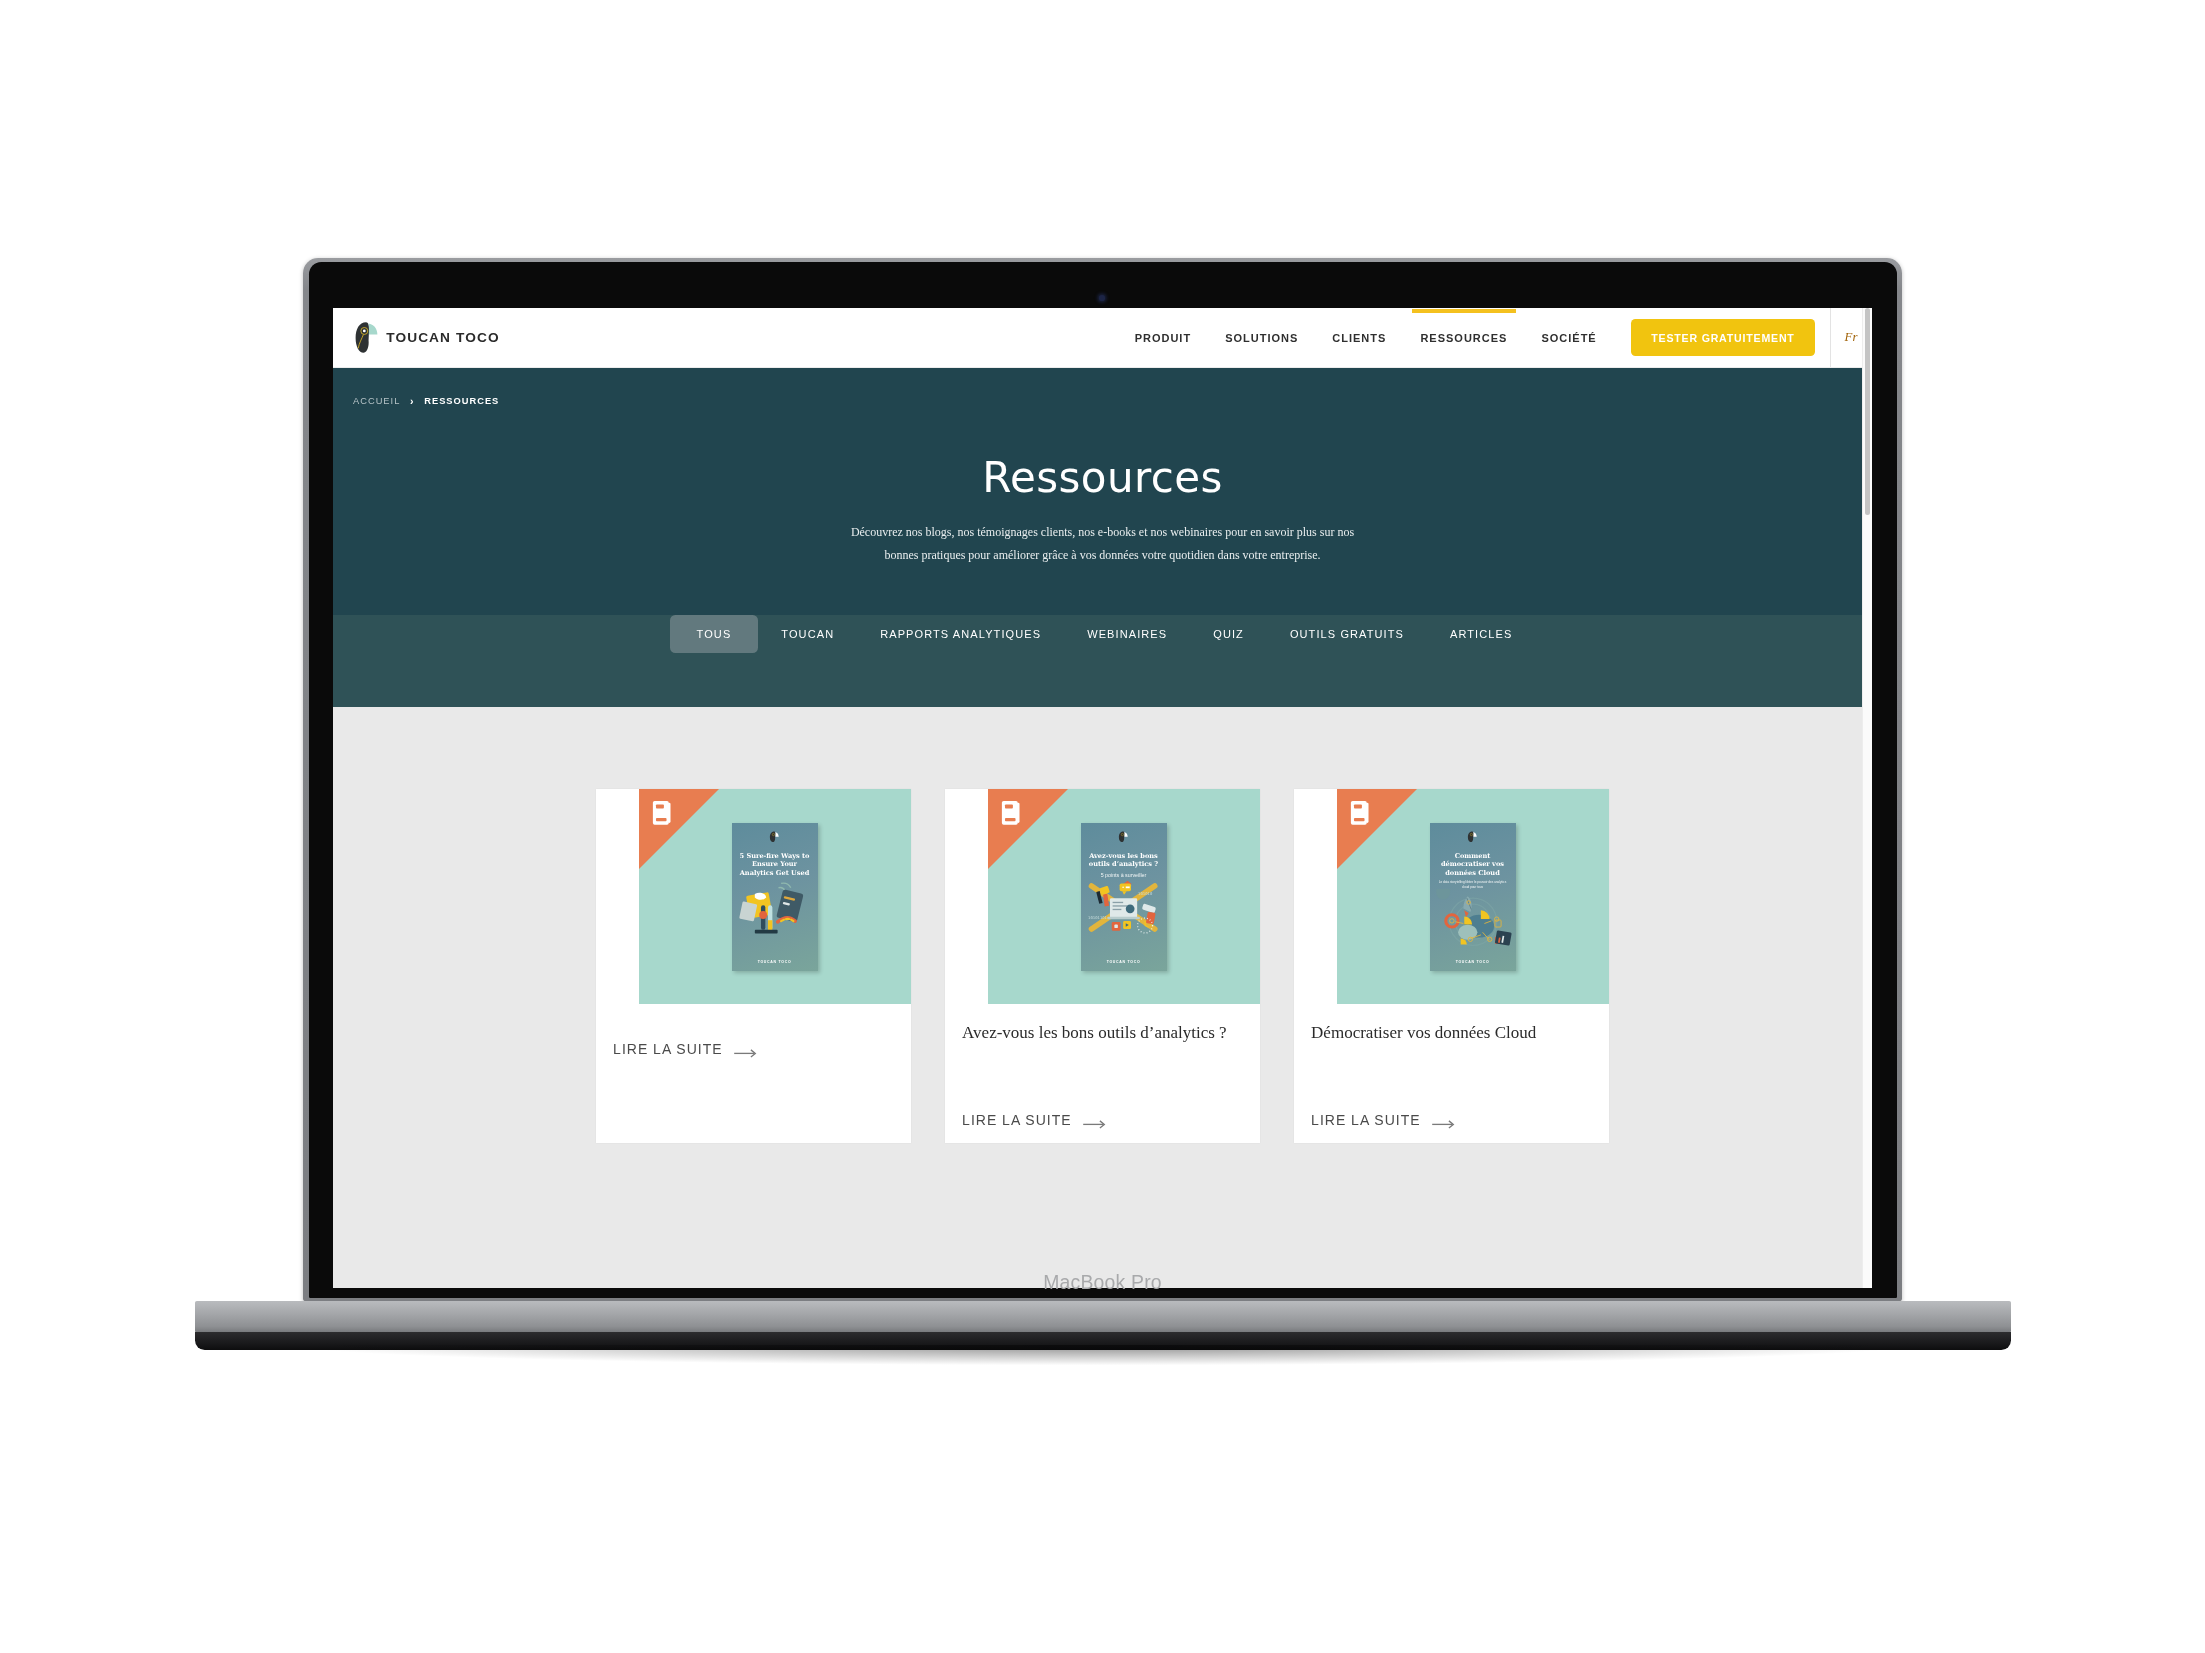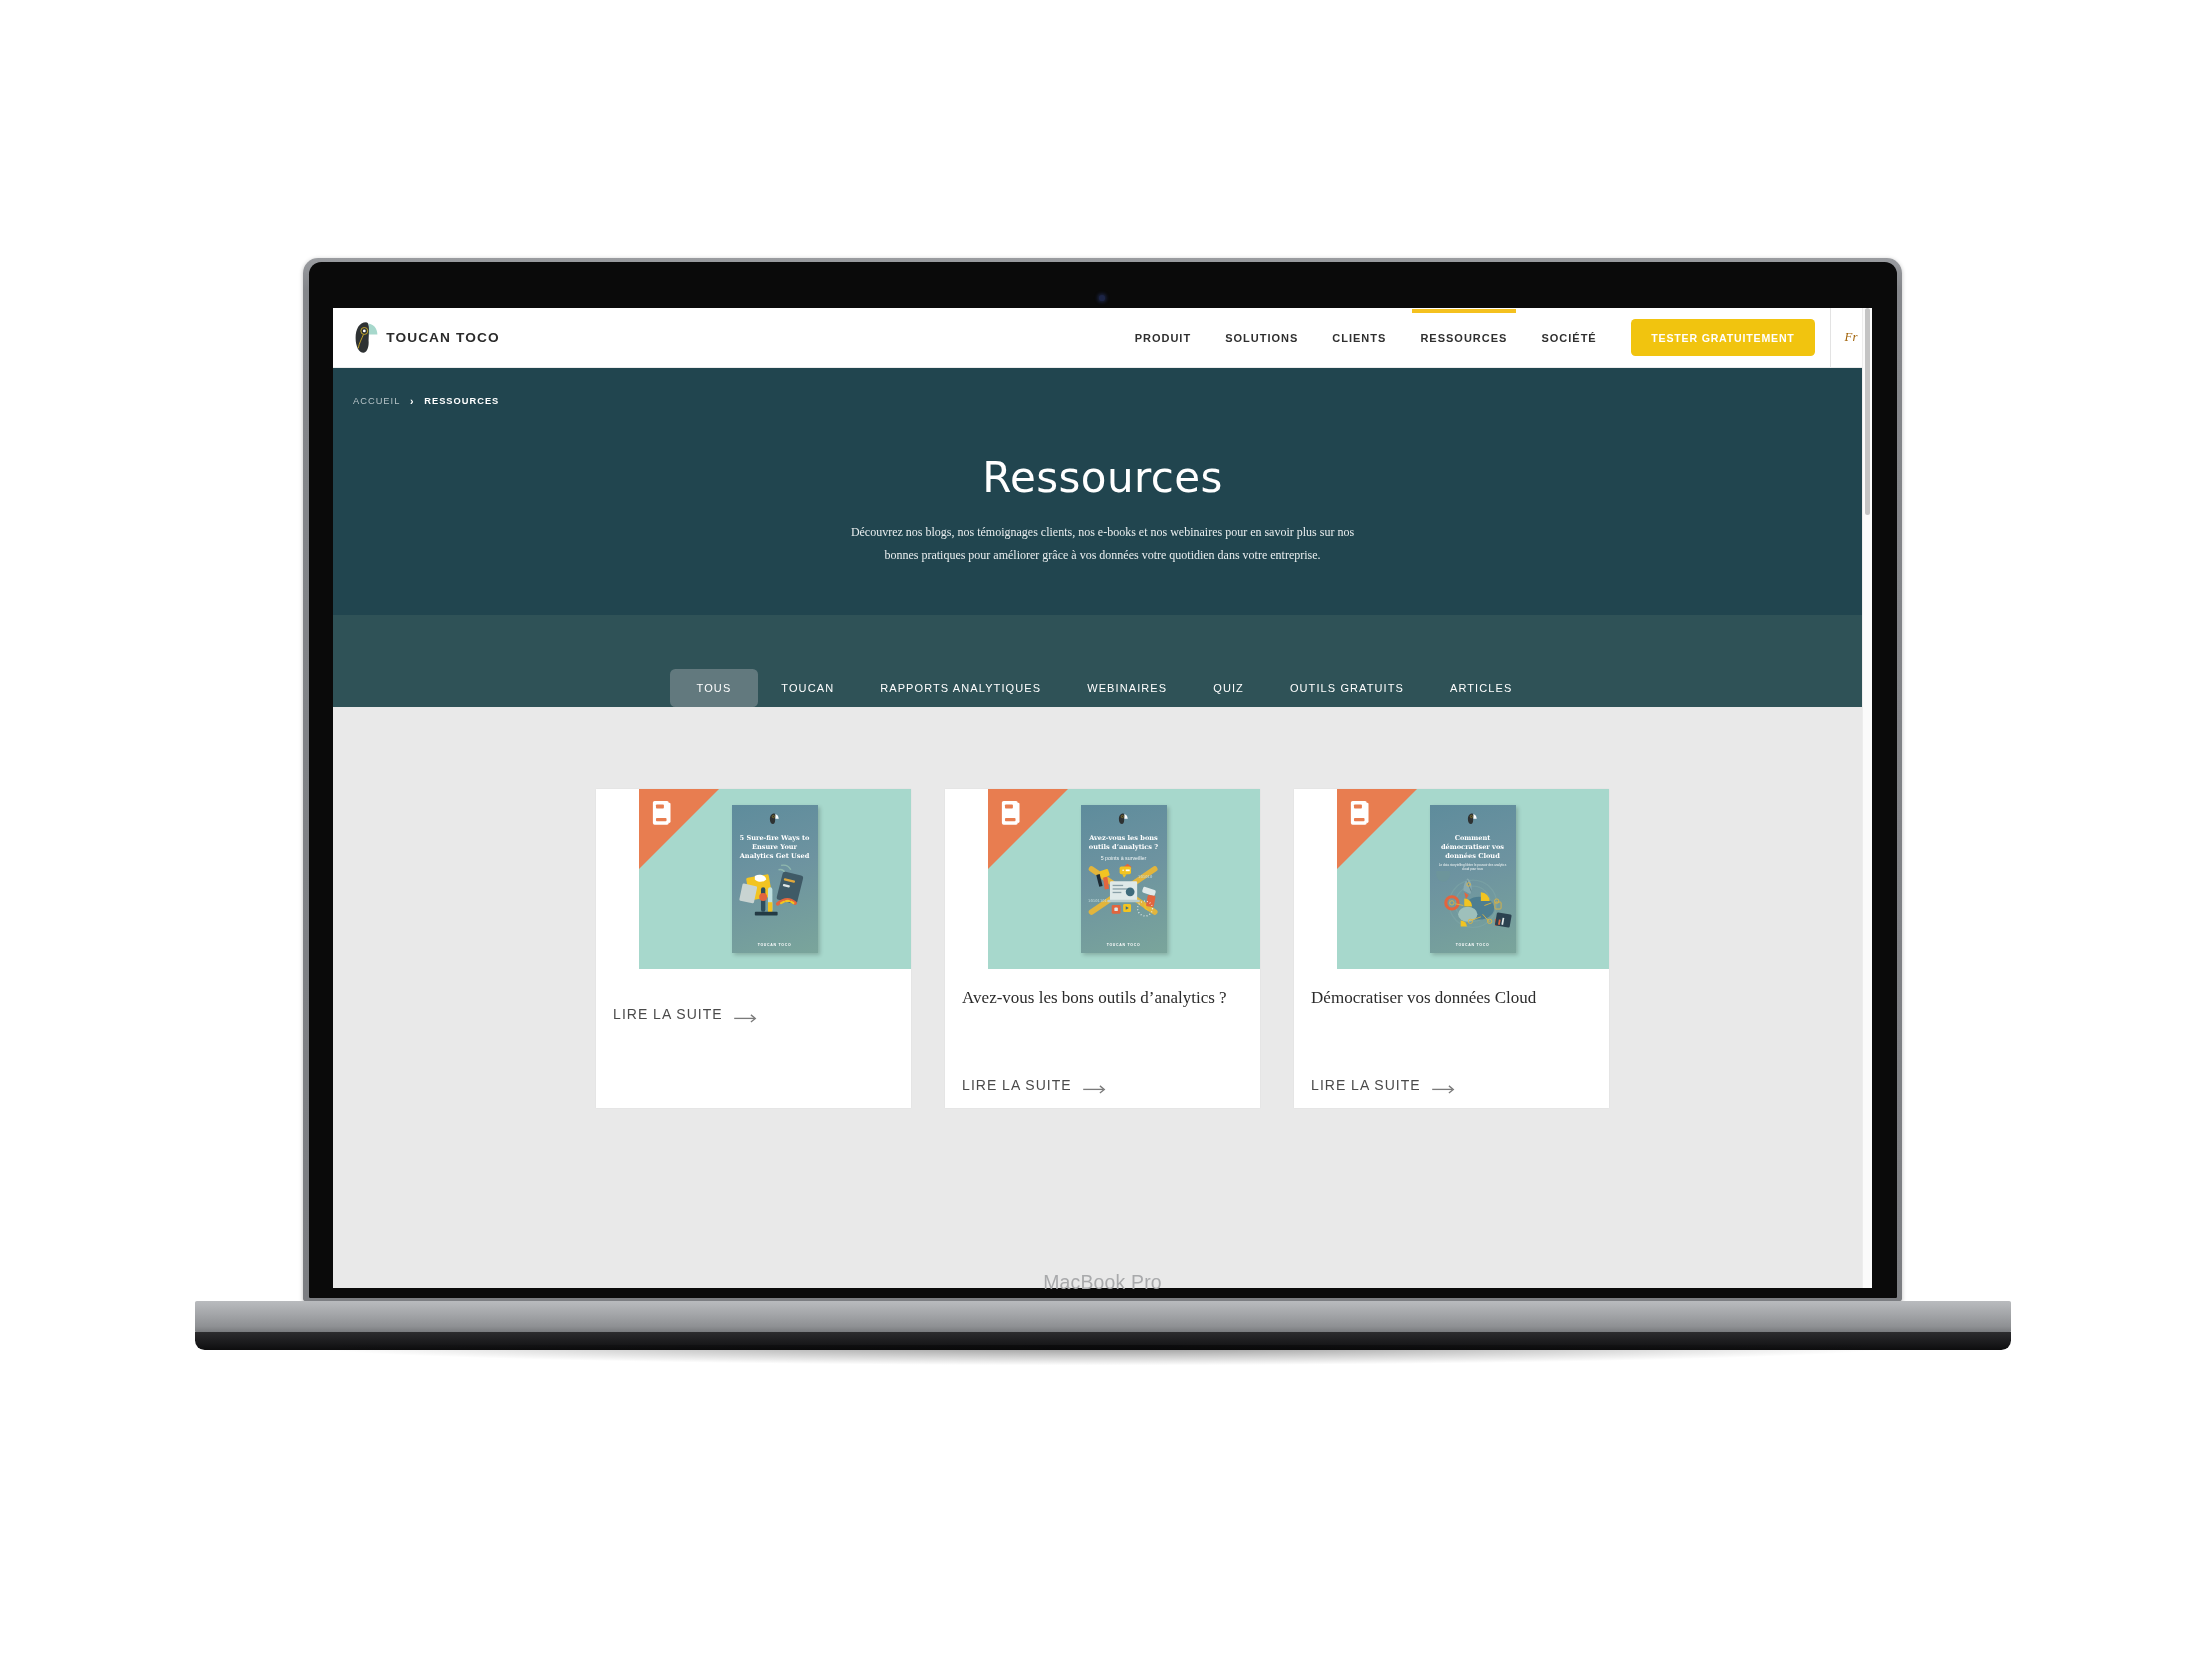--- a/index.html
+++ b/index.html
@@ -168,21 +168,21 @@
     color:#e9eeef;
     font-size:12px;
     line-height:1.85;
     font-family:"Liberation Serif",serif;
   }
 
   
   .filters{
     background:#2F5257;
     height:92px;
-    display:flex;align-items:flex-end;justify-content:center;
+    display:flex;align-items:flex-start;justify-content:center;
     gap:0;
   }
   .filter{
     font-size:11px;letter-spacing:1.1px;
     color:#ffffff;
     padding:0 23px;
     white-space:nowrap;
     line-height:38px;
   }
   .filter.active{
@@ -201,21 +201,21 @@
     width:1014px;margin:0 auto;
     display:flex;gap:34px;
   }
   .card{
     width:315px;
     background:#ffffff;
     box-shadow:0 0.4px 1.3px rgba(0,0,0,.07);
   }
   .thumb{
     position:relative;
-    height:180px;
+    height:215px;
     background:#A7D8CC;
     overflow:hidden;
     display:flex;align-items:center;justify-content:center;margin-left:43px;
   }
   .corner{
     position:absolute;left:0;top:0;
     width:0;height:0;
     border-top:80px solid #E87D50;
     border-right:80px solid transparent;
   }

